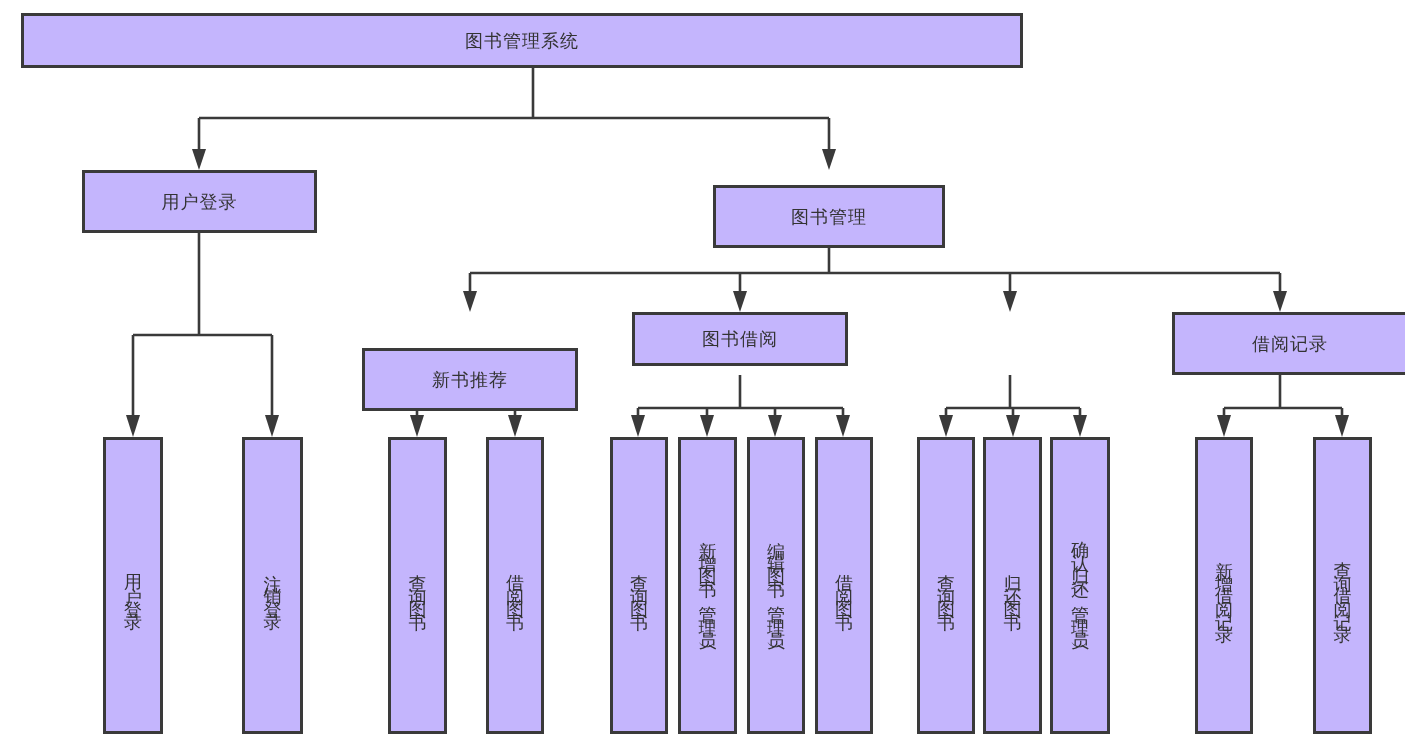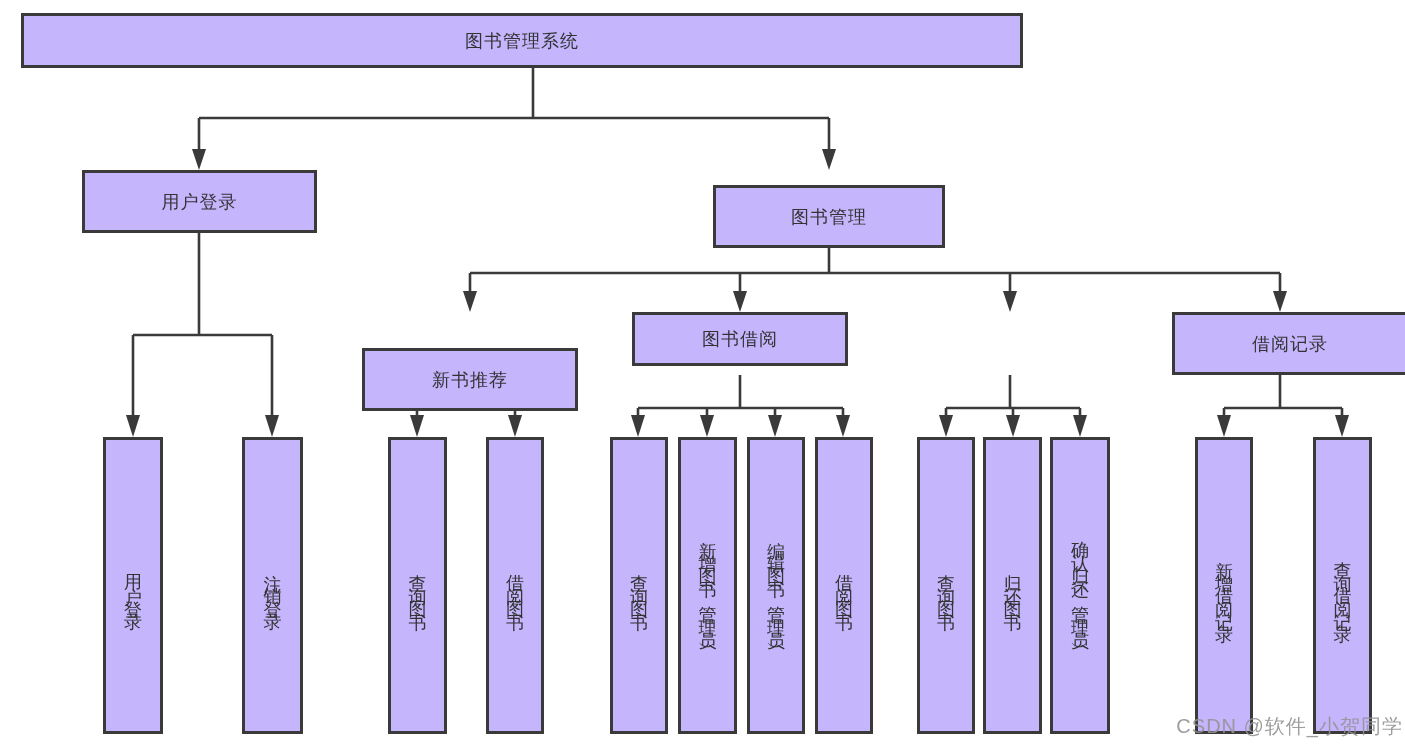--- a/index.html
+++ b/index.html
@@ -136,14 +136,13 @@
   <div class="node leaf" id="n-leaf-10">
       <span>确认归还（管理员）</span>
     </div>
   <div class="node leaf" id="n-leaf-11">
       <span>新增借阅记录</span>
     </div>
   <div class="node leaf" id="n-leaf-12">
       <span>查询借阅记录</span>
     </div>
 
-  <div class="watermark">CSDN @软件_小贺同学</div>
 </div>
 
 </body></html>

